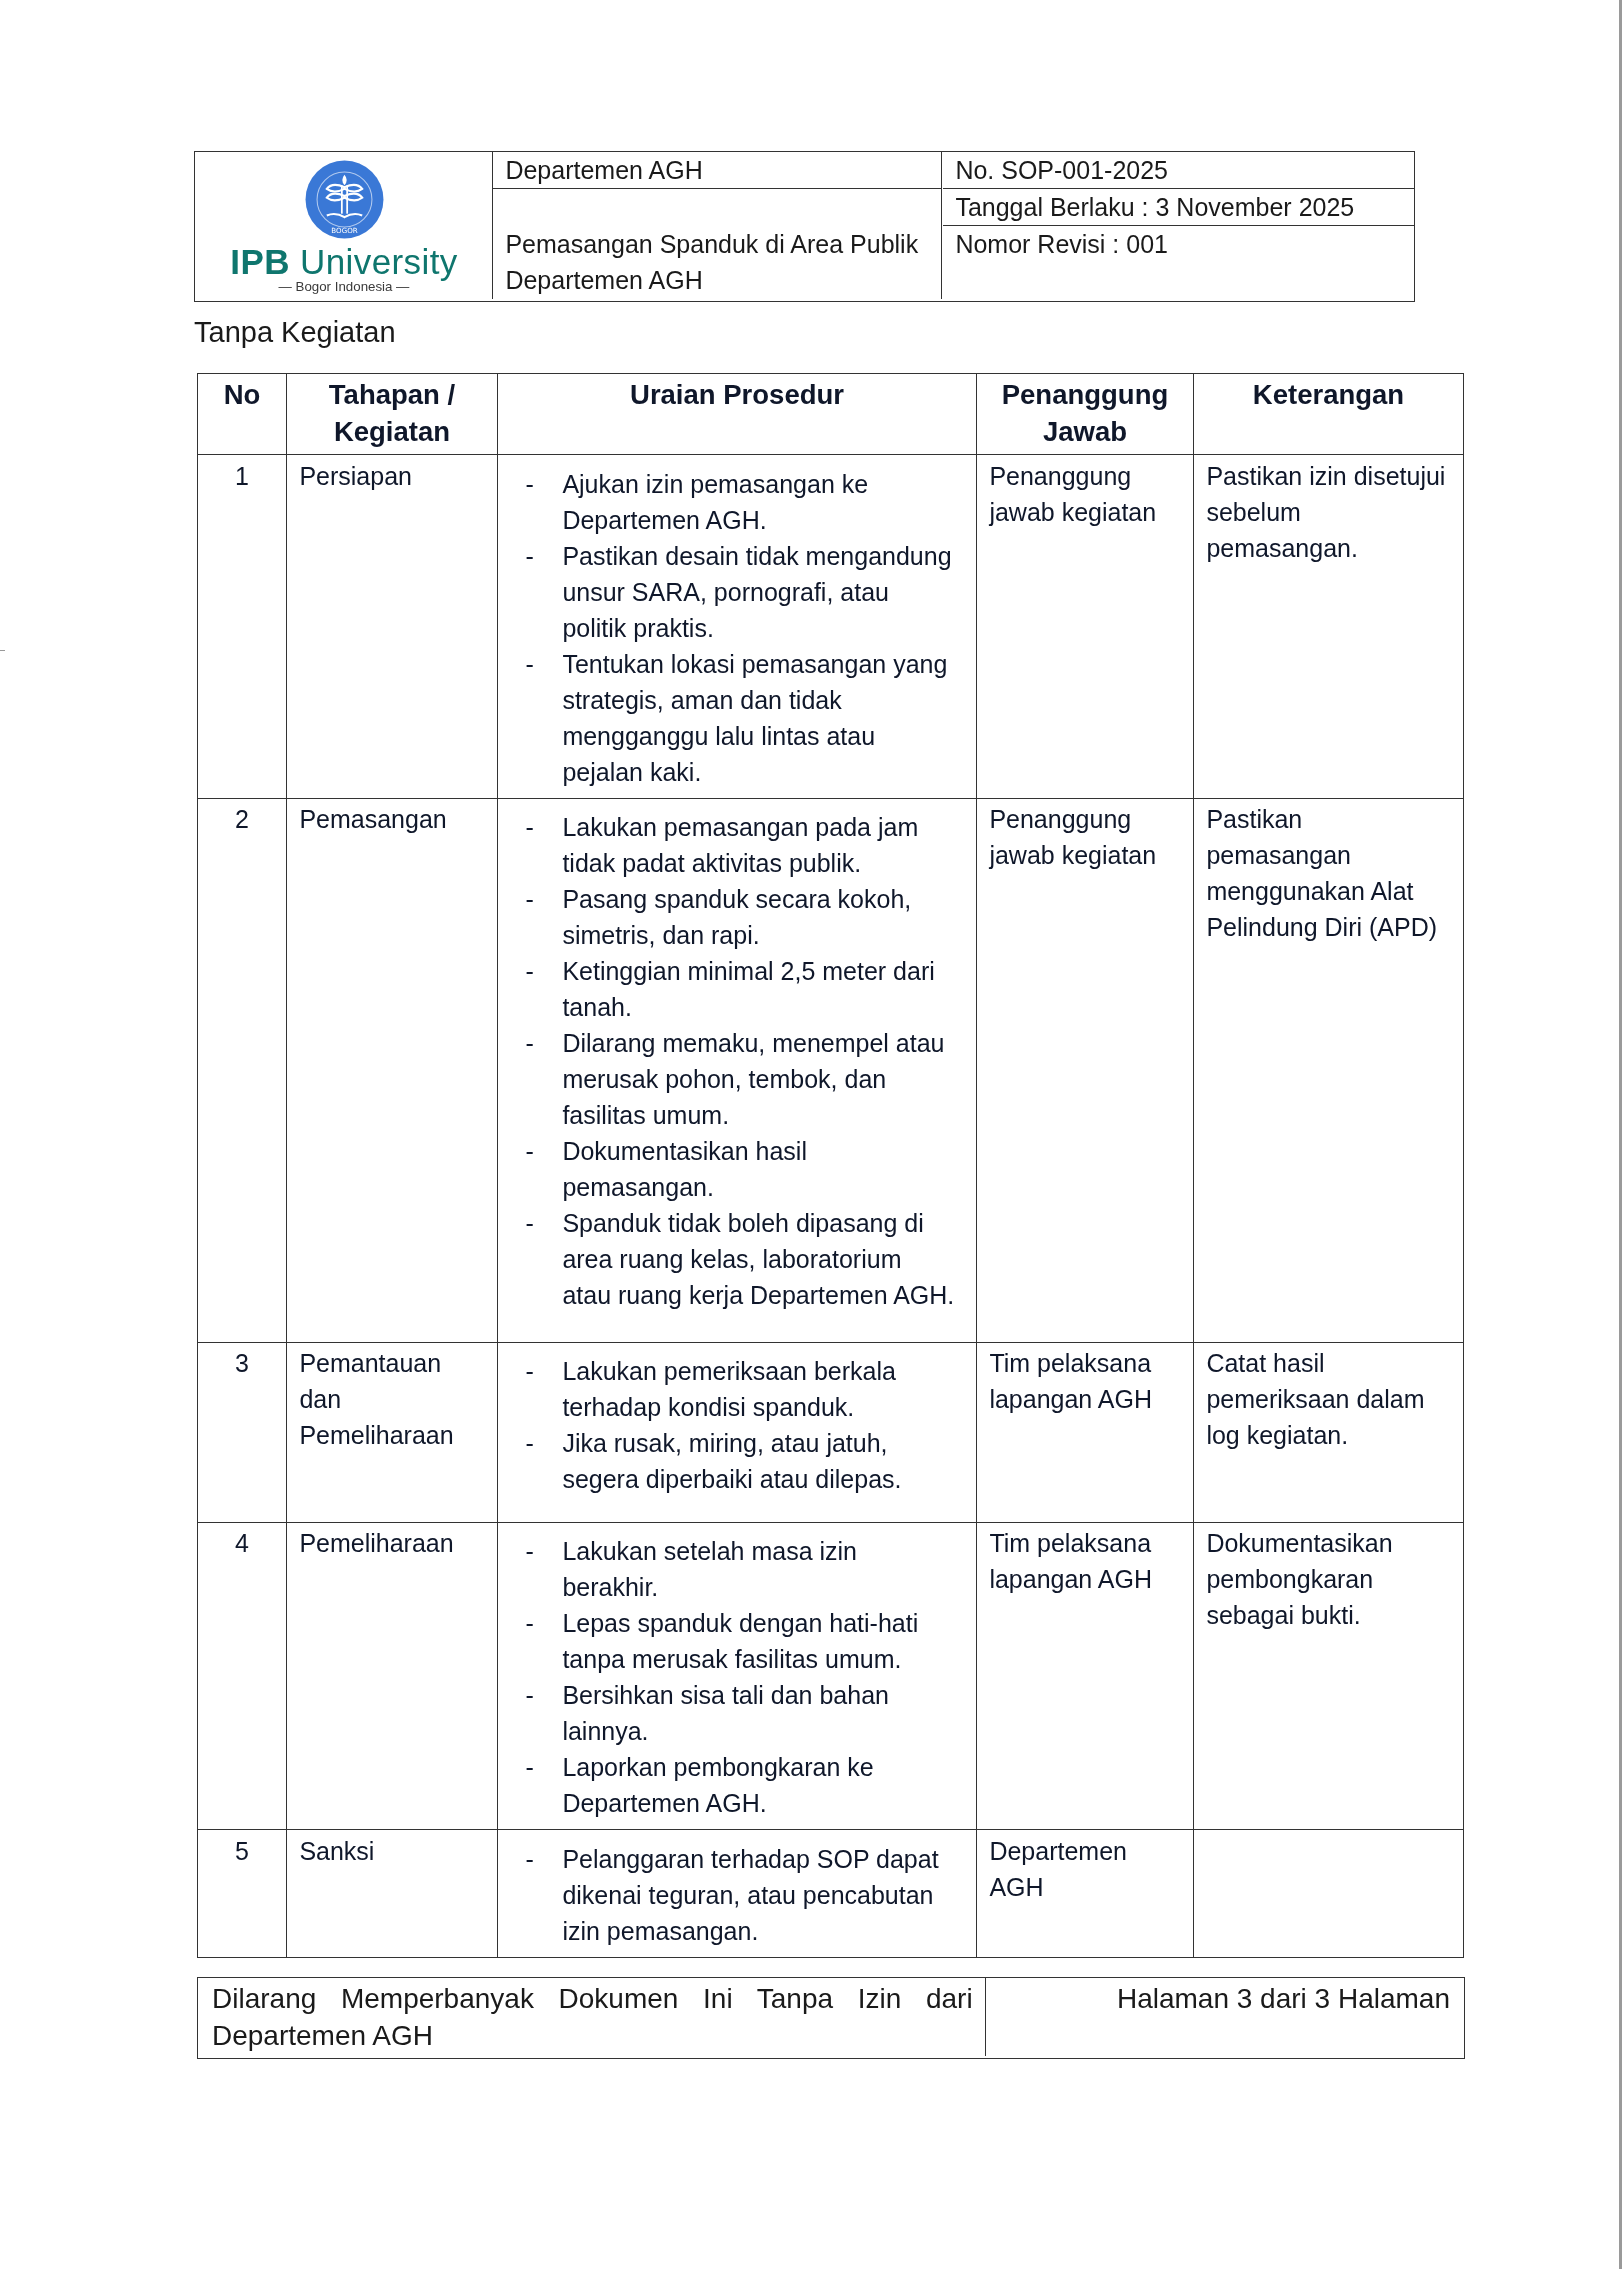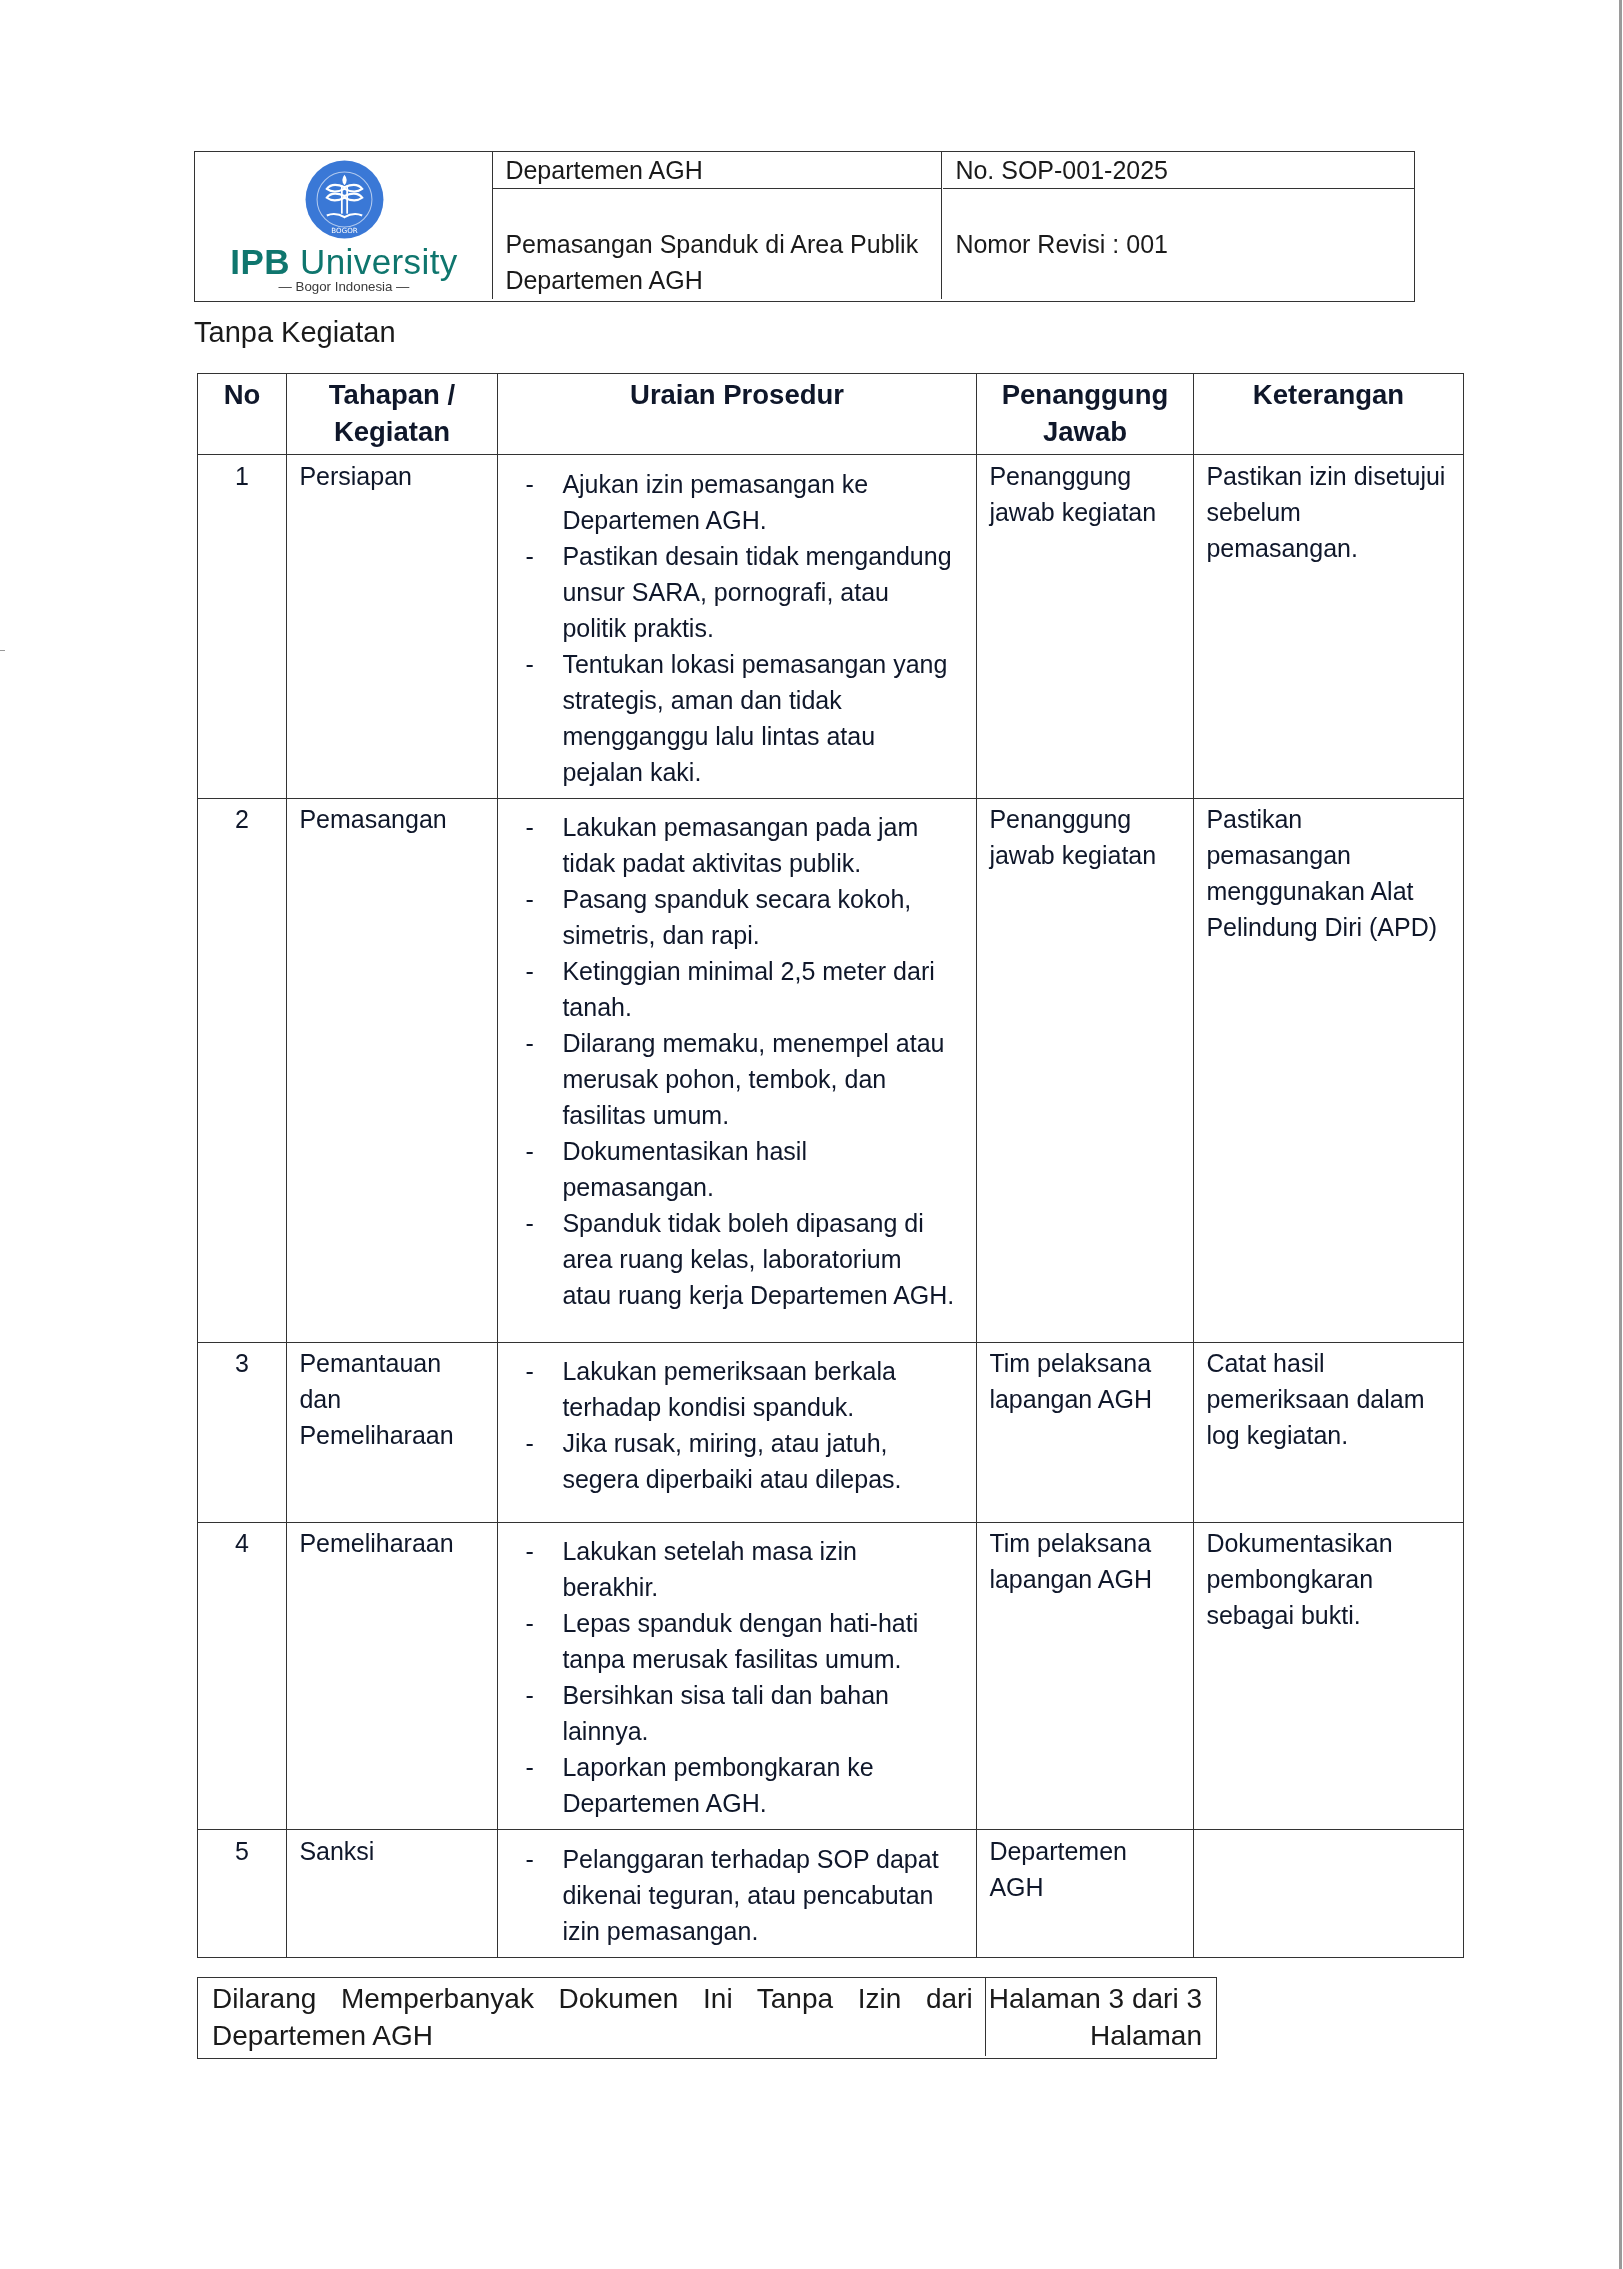--- a/index.html
+++ b/index.html
@@ -50,21 +50,21 @@
     col.c-resp { width: 217px; }
     col.c-note { width: 270px; }
     tr.hrow { height: 81px; }
     tr.row1 { height: 329px; }
     tr.row2 { height: 544px; }
     tr.row3 { height: 180px; }
     tr.row4 { height: 293px; }
     tr.row5 { height: 108px; }
 
     
-    .footer { position: absolute; left: 197px; top: 1977px; width: 1020px; height: 82px;
+    .footer { position: absolute; left: 197px; top: 1977px; width: 1268px; height: 82px;
               border: 1.8px solid #333; box-sizing: border-box; }
     .footer .fl { position: absolute; left: 0; top: 0; width: 788px; height: 78px; border-right: 1.8px solid #333;
                   box-sizing: border-box; padding: 1.8px 12.4px 0 14px; font-size: 28px; line-height: 37px;
                   text-align: justify; text-align-last: left; }
     .footer .fr { position: absolute; left: 788px; top: 0; right: 0; height: 78px; box-sizing: border-box;
                   padding: 1.8px 14px 0 0; font-size: 28px; line-height: 37px; text-align: right; }
   </style>
 </head>
 <body>
 
@@ -88,20 +88,21 @@
     </svg>
     <div class="logo-title"><b>IPB</b><span> University</span></div>
     <div class="logo-sub">— Bogor Indonesia —</div>
   </div>
   <div class="mid">
     <div class="hcell r1 b">Departemen AGH</div>
     <div class="hcell r3">Pemasangan Spanduk di Area Publik Departemen AGH</div>
   </div>
   <div class="right">
     <div class="hcell r1 b">No. SOP-001-2025</div>
+    <div class="hcell r2 b">Tanggal Berlaku : 3 November 2025</div>
     <div class="hcell r3">Nomor Revisi : 001</div>
   </div>
 </div>
 
 <div class="section-title">Tanpa Kegiatan</div>
 
 <table class="main-table">
   <colgroup>
     <col class="c-no">
       <col class="c-stage">

